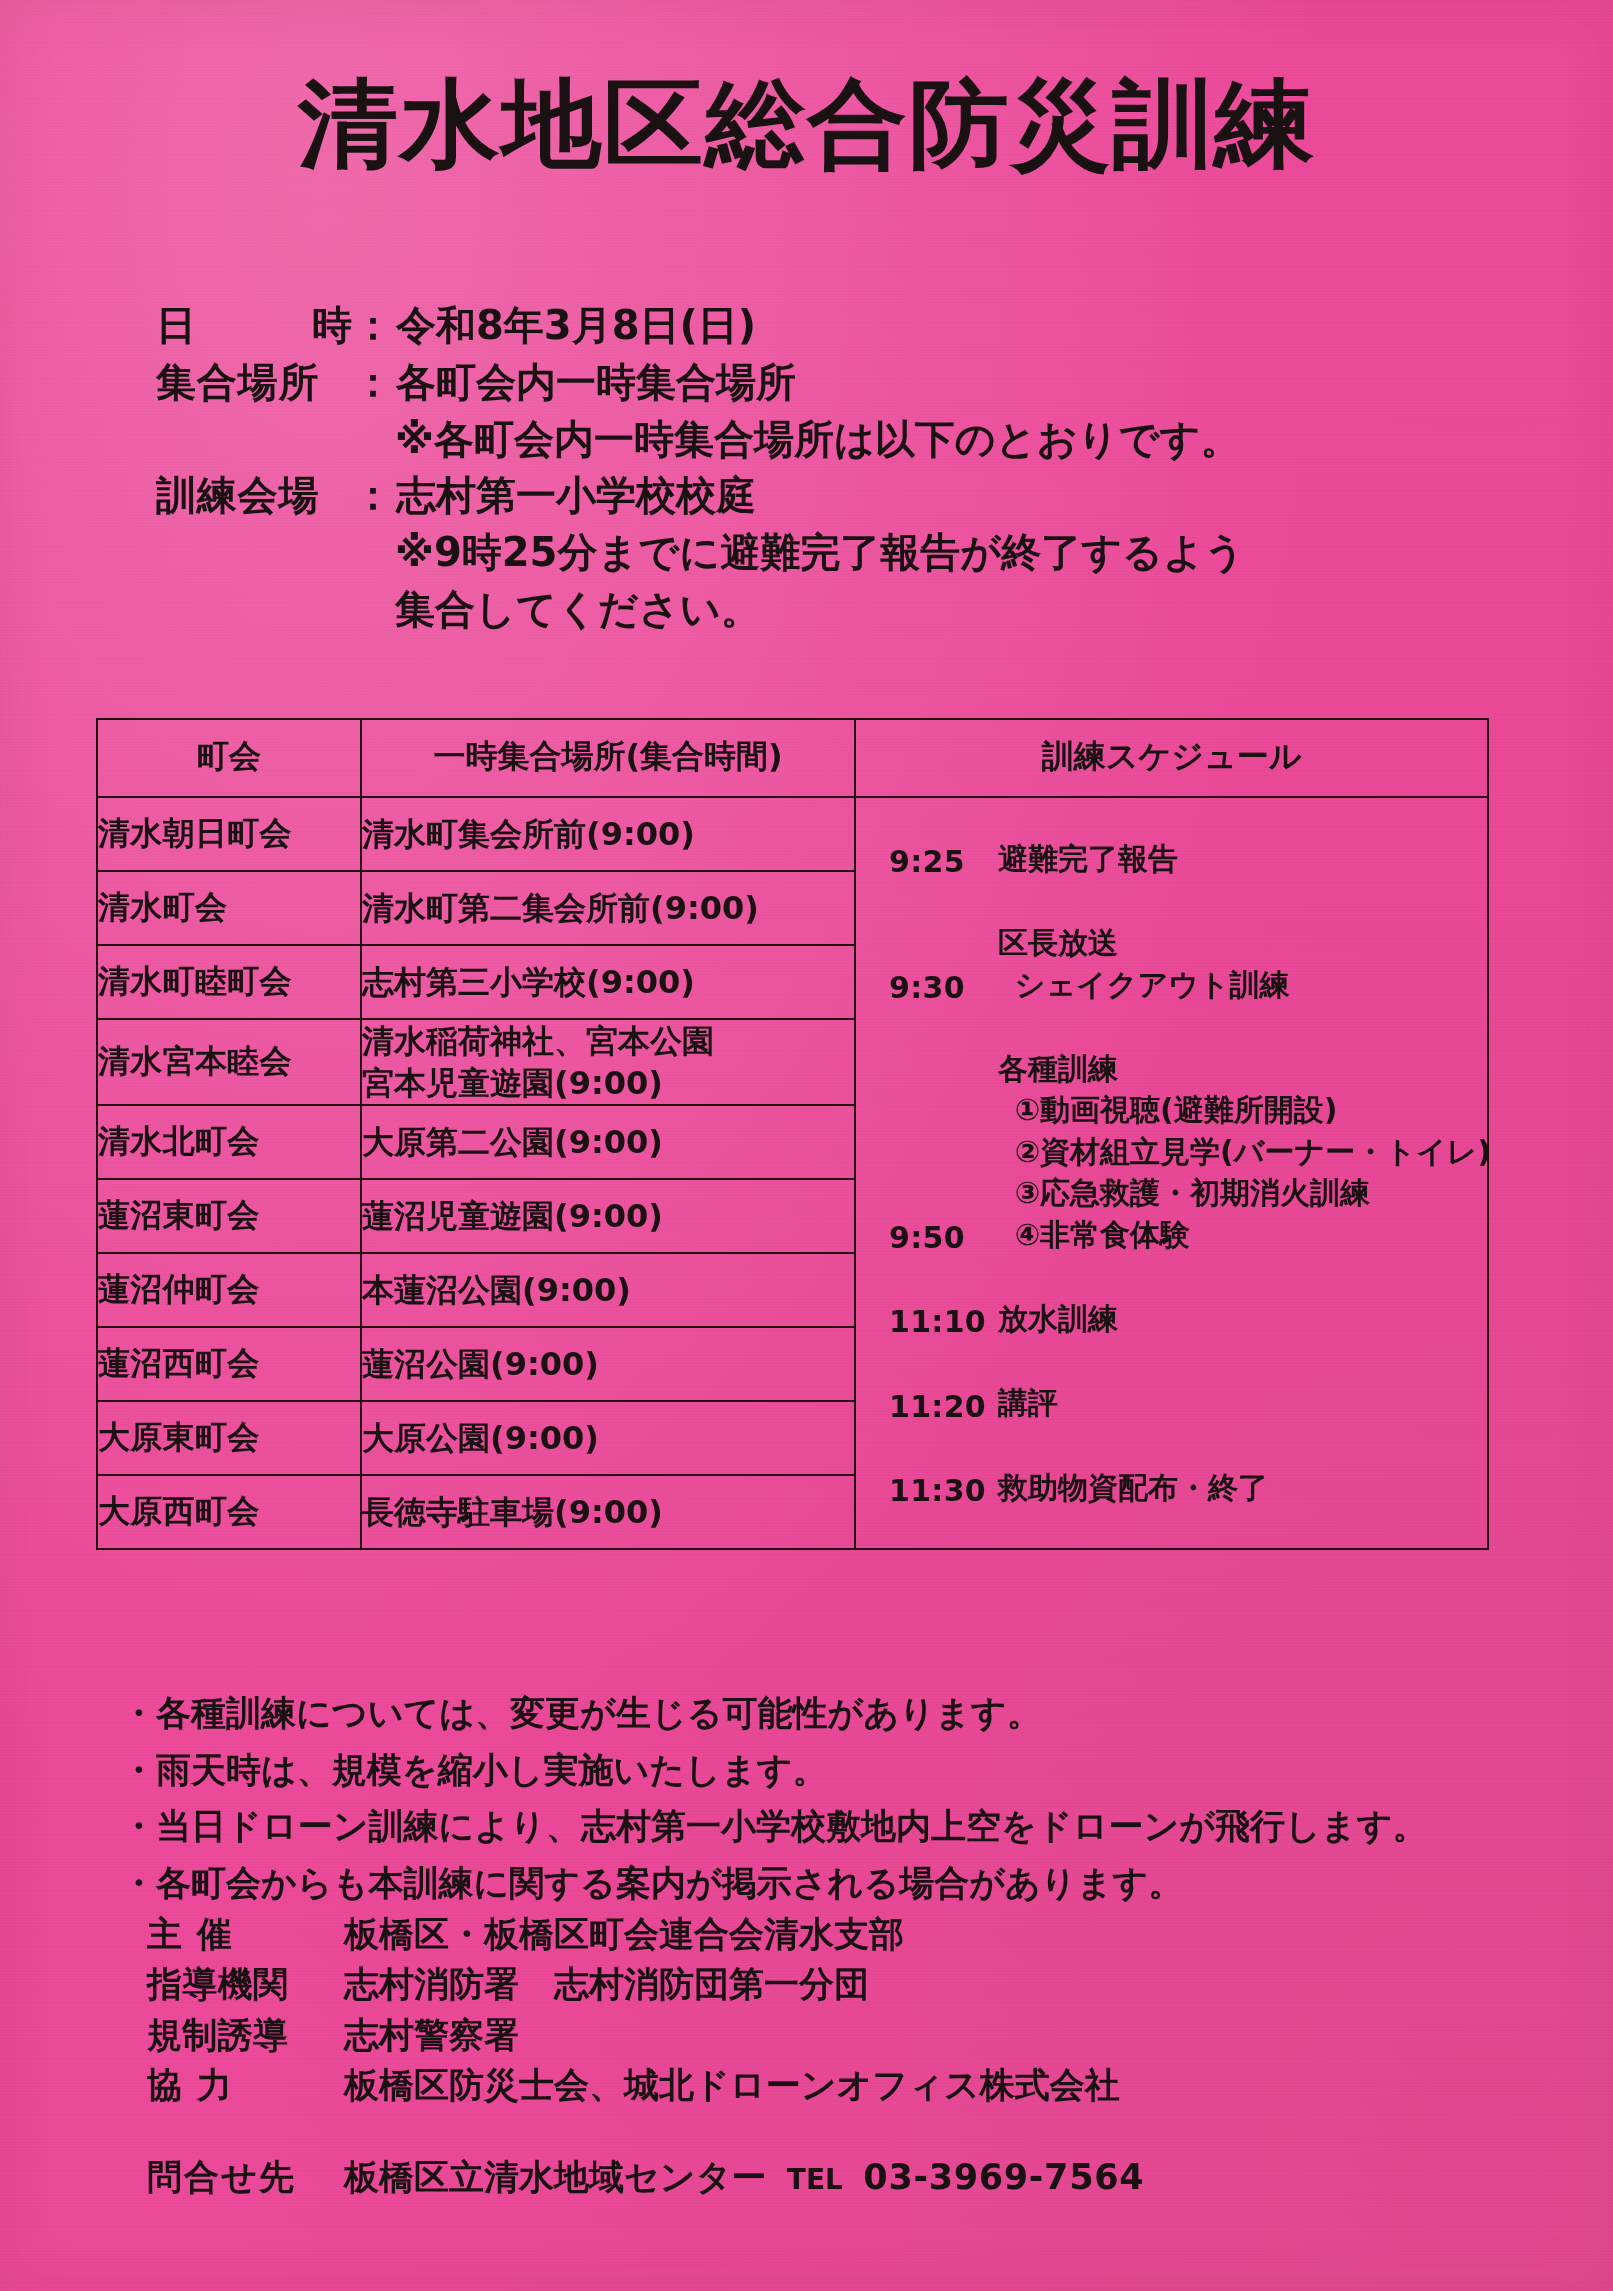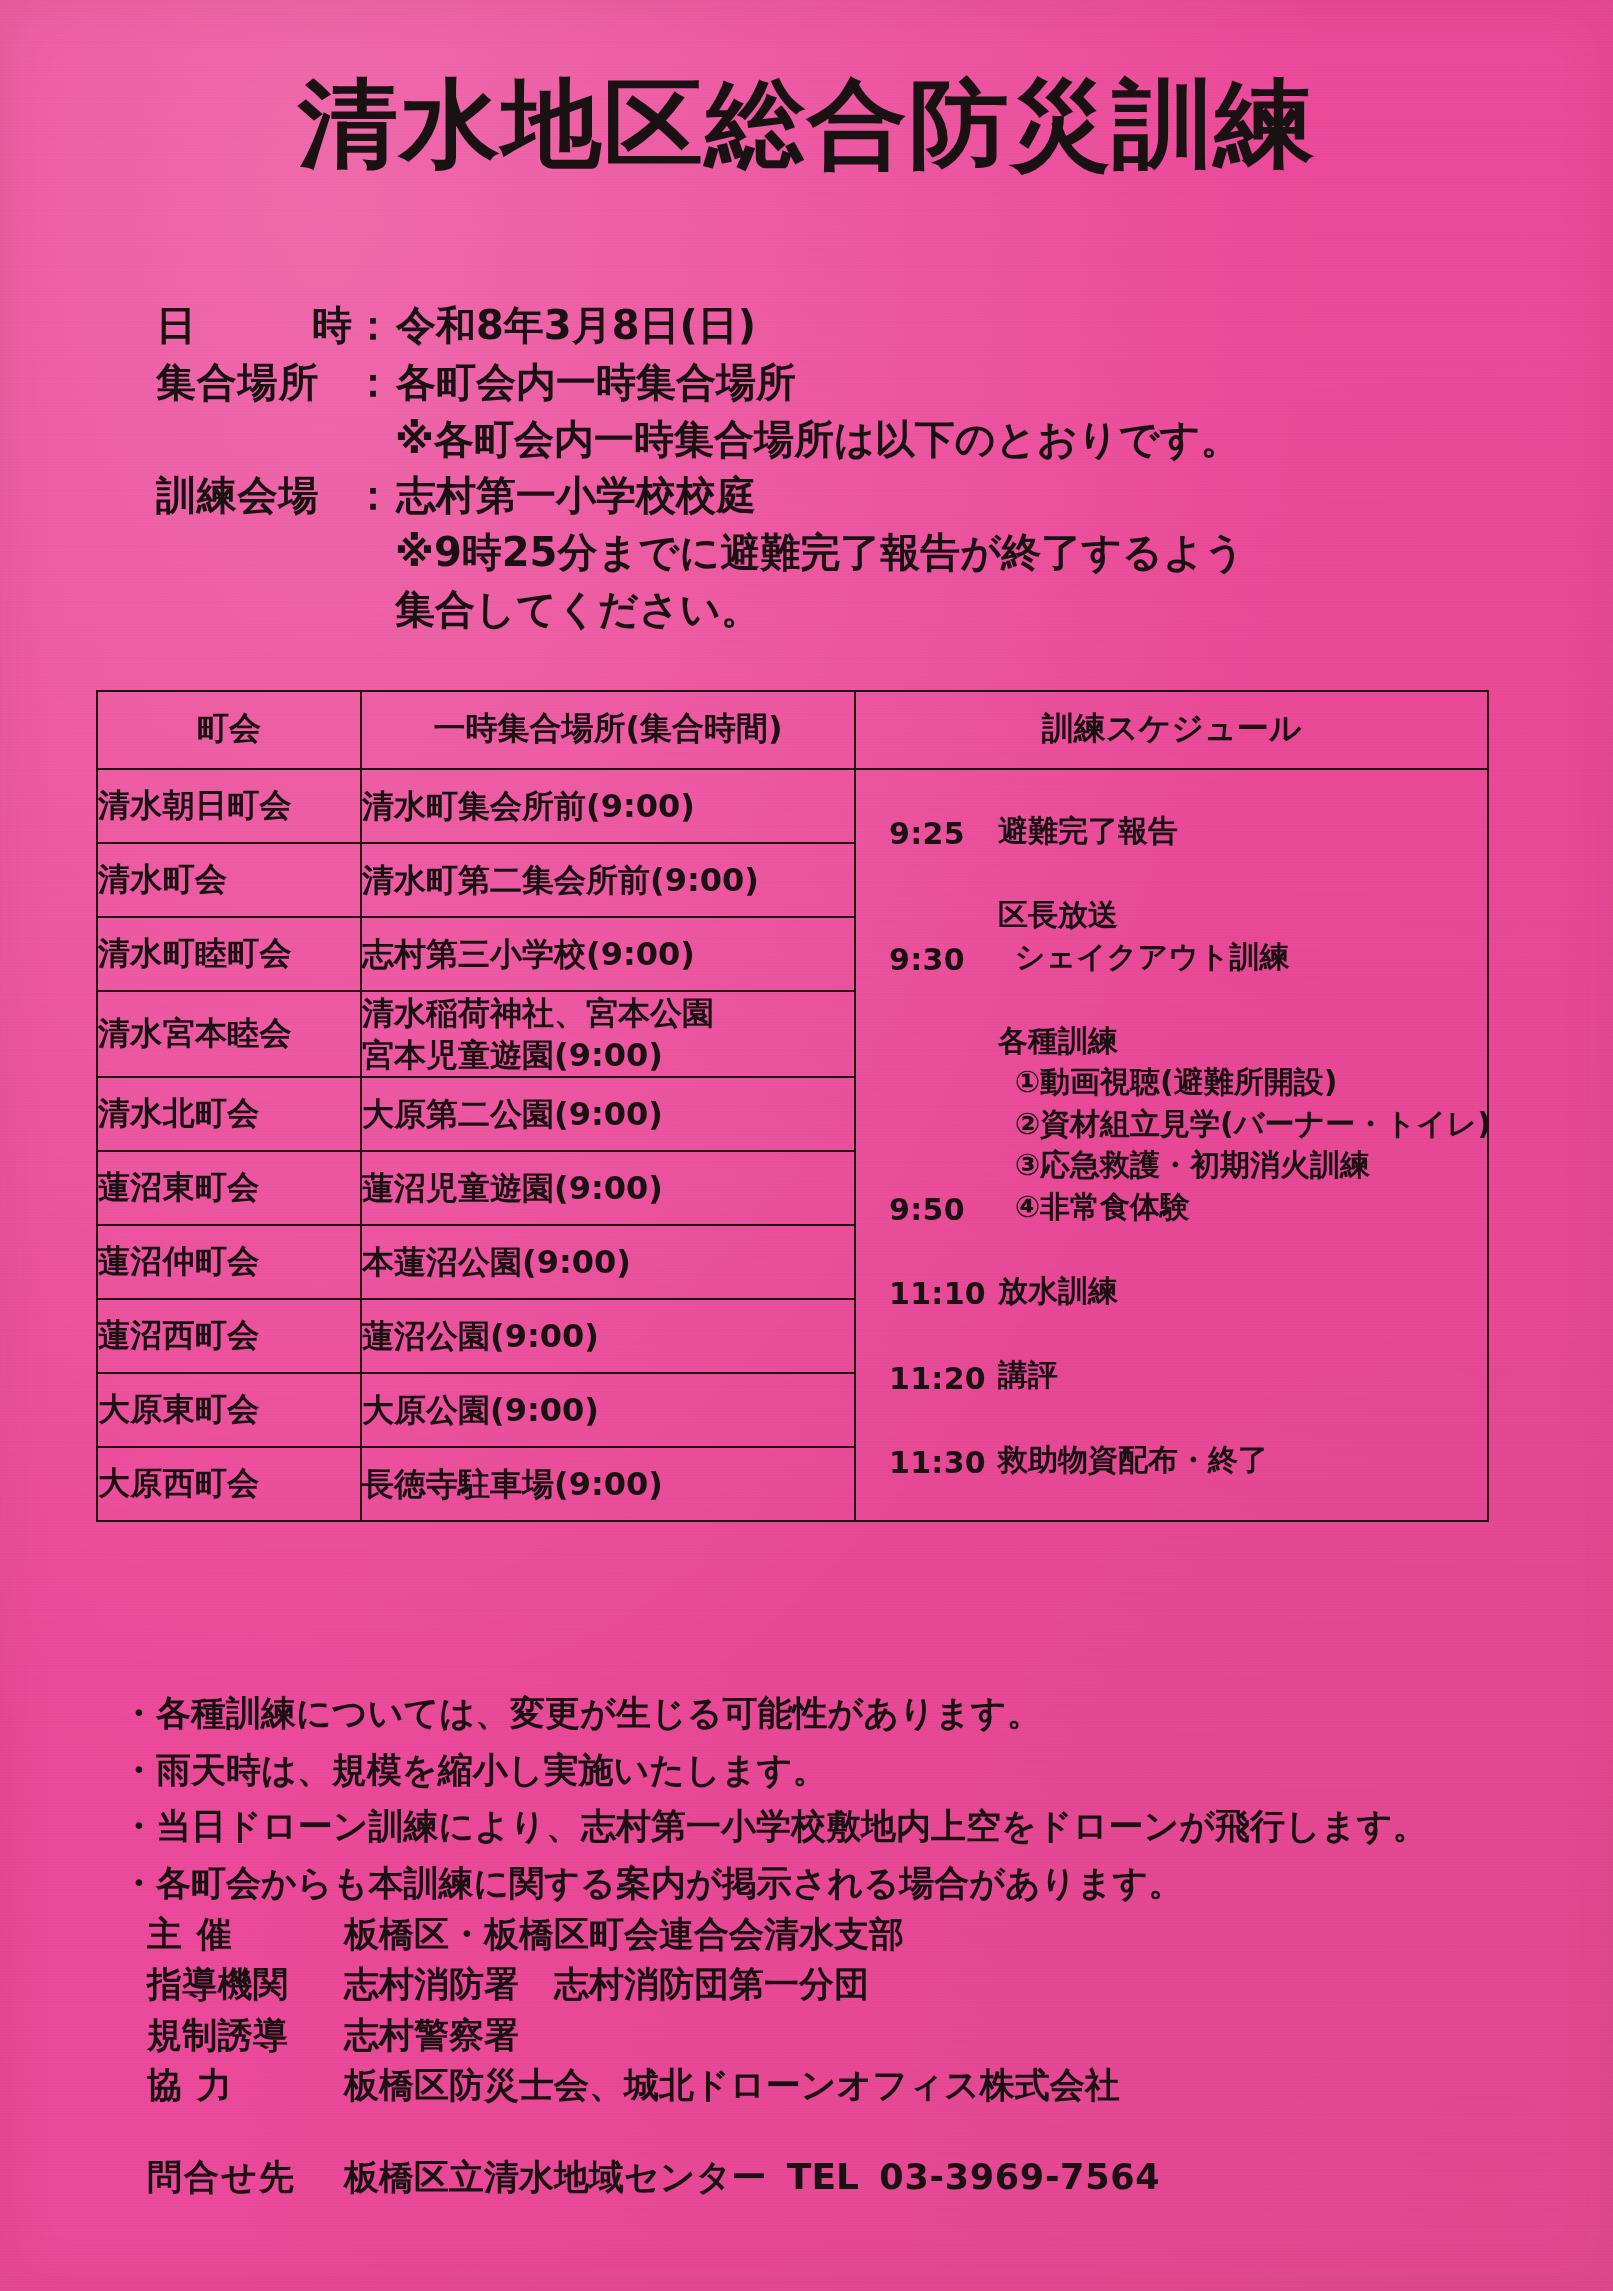--- a/index.html
+++ b/index.html
@@ -80,21 +80,21 @@
   }
   .info-cont {
     margin-left: 239px;
     white-space: nowrap;
   }
 
   
   table.drill-table {
     position: absolute;
     left: 96px;
-    top: 690px;
+    top: 718px;
     width: 1384px;
     border-collapse: collapse;
     table-layout: fixed;
   }
   table.drill-table td, table.drill-table th {
     border: 2.8px solid #231111;
     padding: 0;
     vertical-align: middle;
   }
   th.col-town   { width: 262px; }
@@ -207,21 +207,21 @@
   }
   .contact-label {
     display: inline-block;
     width: 197px;
     letter-spacing: 0.06em;
   }
   .contact-value { display: inline-block; }
   .contact-tel-label {
     display: inline-block;
     margin-left: 20.4px;
-    font-size: 36px;
+    font-size: 28px;
   }
   .contact-tel {
     display: inline-block;
     margin-left: 20.4px;
     letter-spacing: 0.02em;
   }
 </style>
 </head>
 <body>
 

